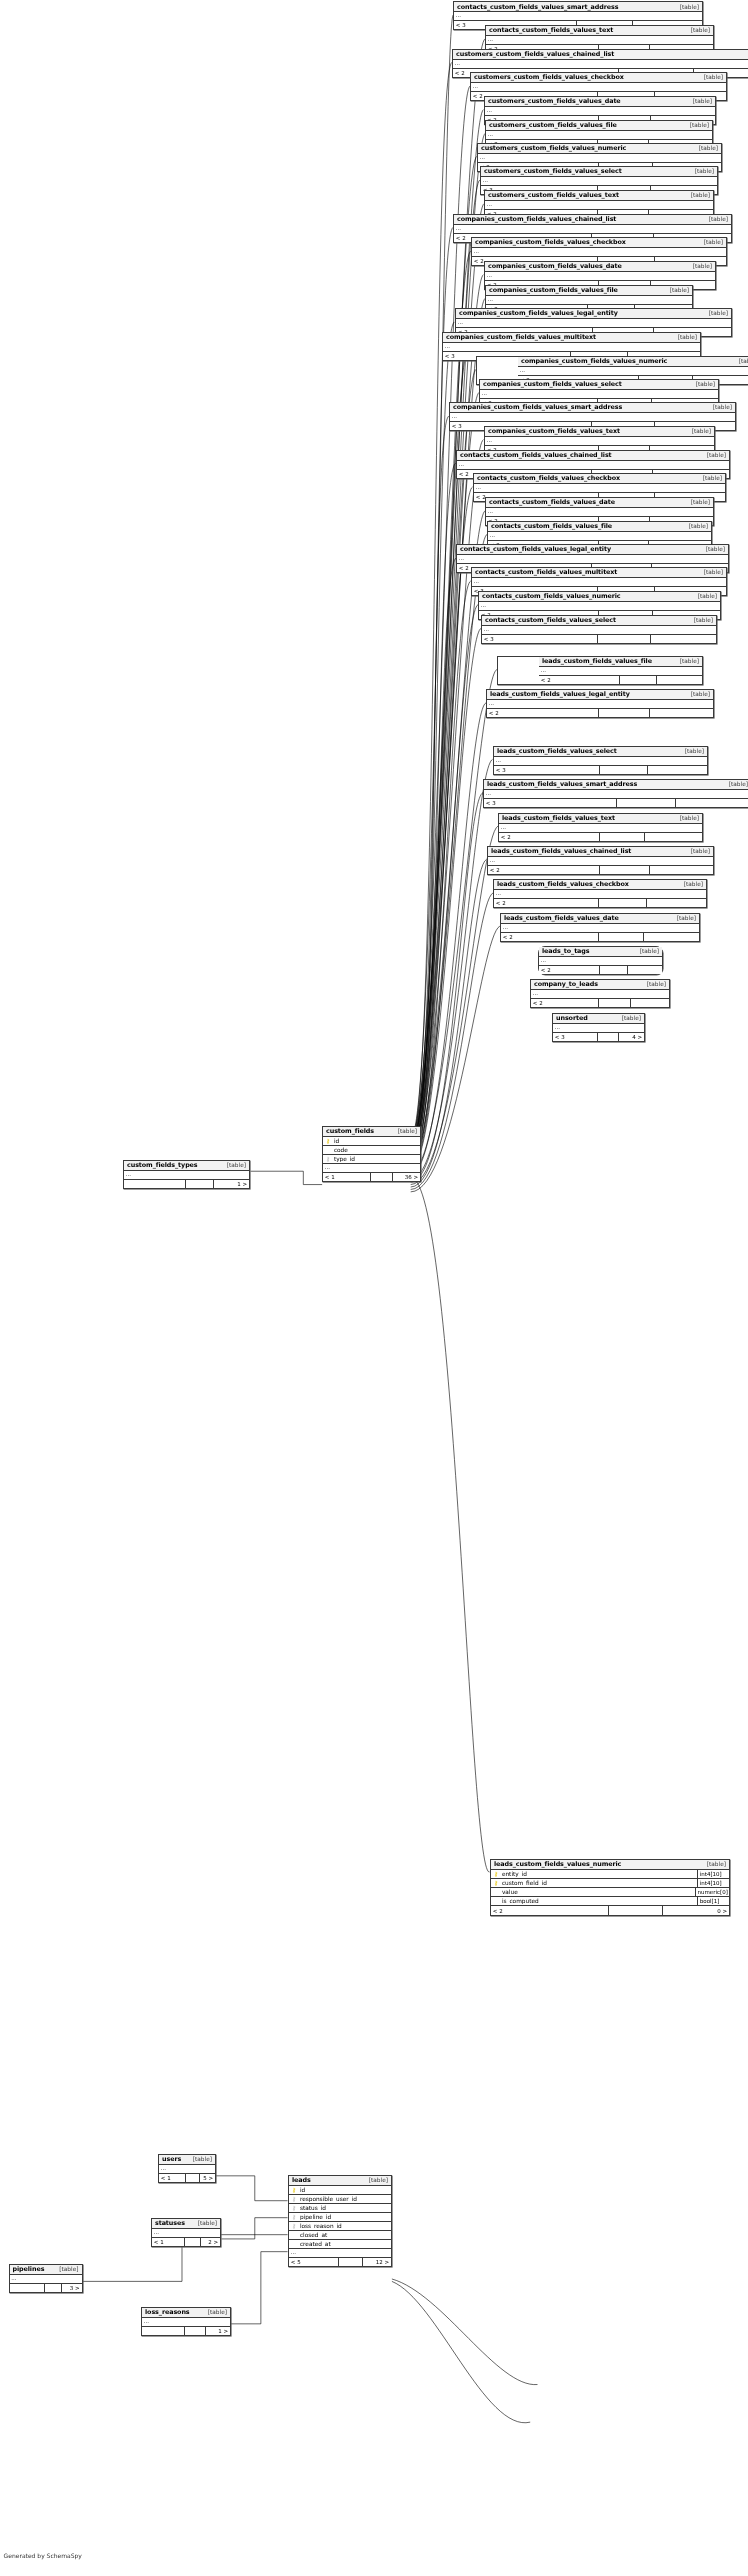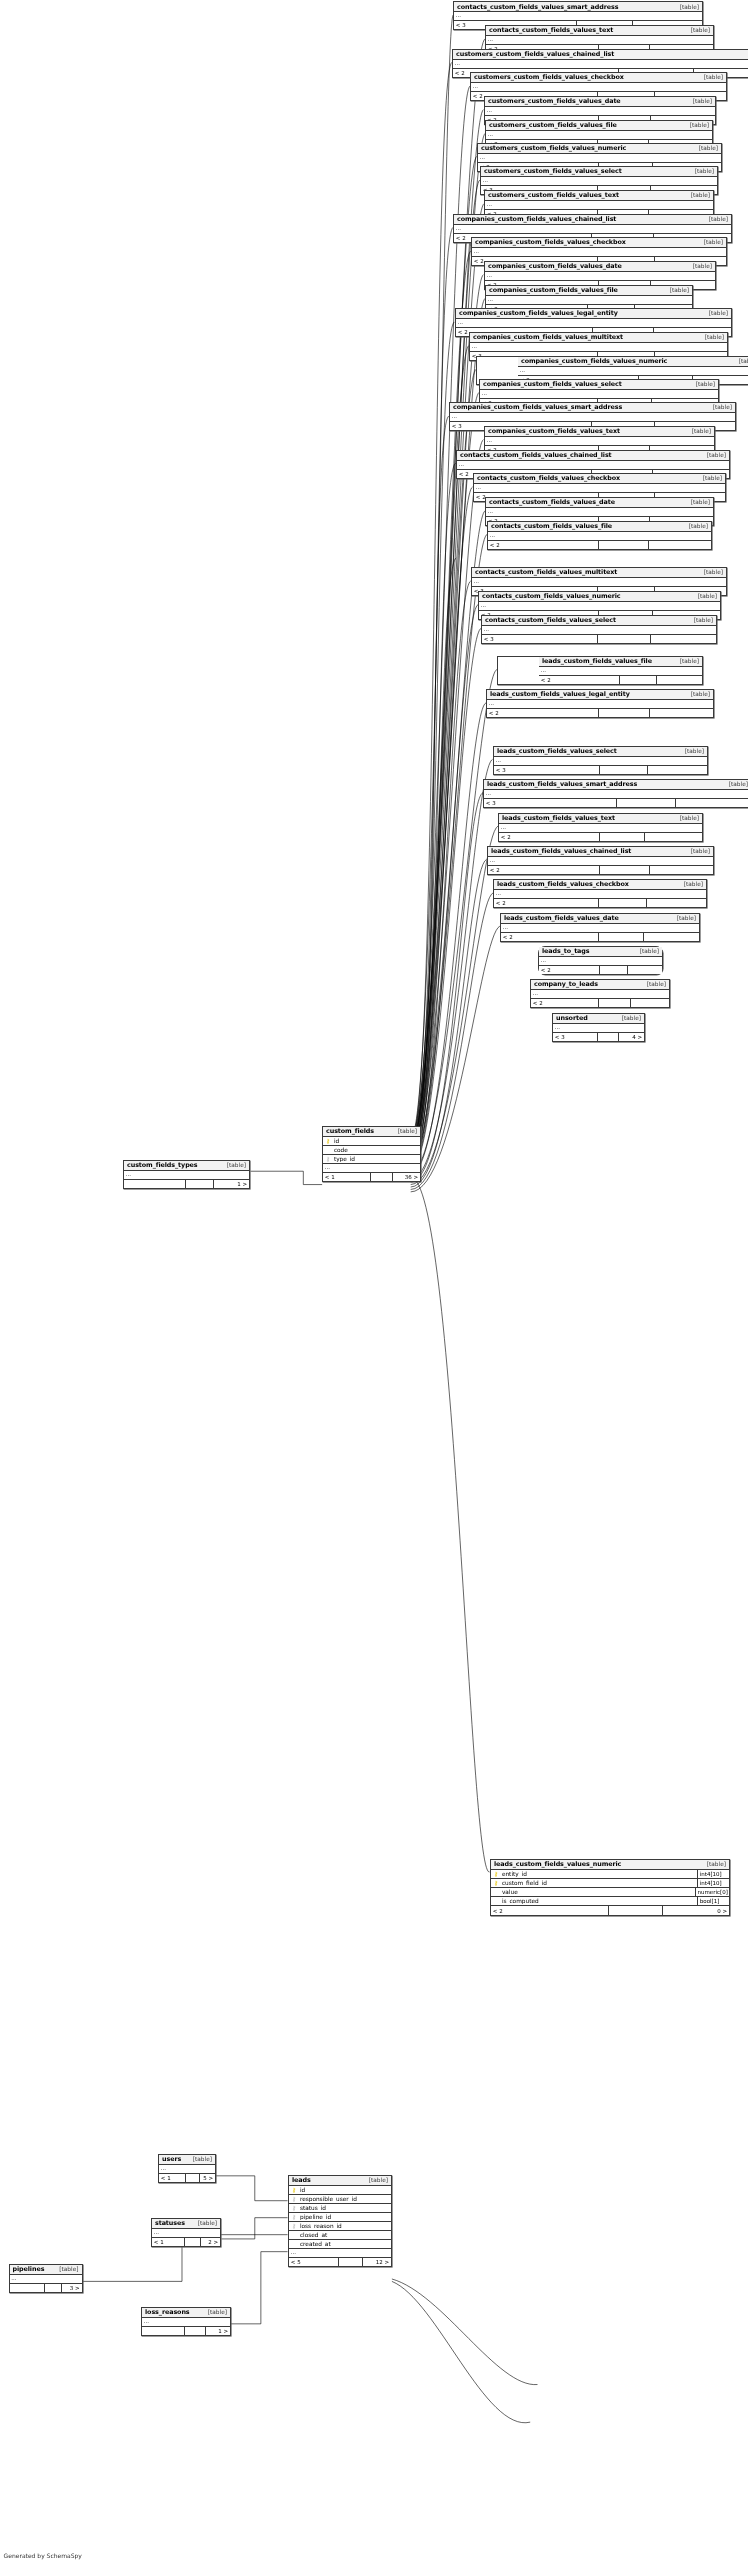--- a/index.html
+++ b/index.html
@@ -359,21 +359,21 @@
         <span class="tname">companies_custom_fields_values_legal_entity</span>
         <span class="ttag">[table]</span>
       </div>
       <div class="ellipsis">...</div>
       <div class="foot">
         <div class="fl">&lt; 2</div>
         <div class="fm"></div>
         <div class="fr"></div>
       </div>
     </div>
-    <div class="tbl" style="left: 469px; top: 332px; width: 259px;">
+    <div class="tbl" style="left: 442px; top: 332px; width: 259px;">
       <div class="hdr">
         <span class="tname">companies_custom_fields_values_multitext</span>
         <span class="ttag">[table]</span>
       </div>
       <div class="ellipsis">...</div>
       <div class="foot">
         <div class="fl">&lt; 3</div>
         <div class="fm"></div>
         <div class="fr"></div>
       </div>
@@ -458,20 +458,32 @@
       <div class="ellipsis">...</div>
       <div class="foot">
         <div class="fl">&lt; 2</div>
         <div class="fm"></div>
         <div class="fr"></div>
       </div>
     </div>
     <div class="tbl" style="left: 487px; top: 521px; width: 225px;">
       <div class="hdr">
         <span class="tname">contacts_custom_fields_values_file</span>
+        <span class="ttag">[table]</span>
+      </div>
+      <div class="ellipsis">...</div>
+      <div class="foot">
+        <div class="fl">&lt; 2</div>
+        <div class="fm"></div>
+        <div class="fr"></div>
+      </div>
+    </div>
+    <div class="tbl" style="left: 456px; top: 544px; width: 273px;">
+      <div class="hdr">
+        <span class="tname">contacts_custom_fields_values_legal_entity</span>
         <span class="ttag">[table]</span>
       </div>
       <div class="ellipsis">...</div>
       <div class="foot">
         <div class="fl">&lt; 2</div>
         <div class="fm"></div>
         <div class="fr"></div>
       </div>
     </div>
     <div class="tbl" style="left: 471px; top: 567px; width: 256px;">

